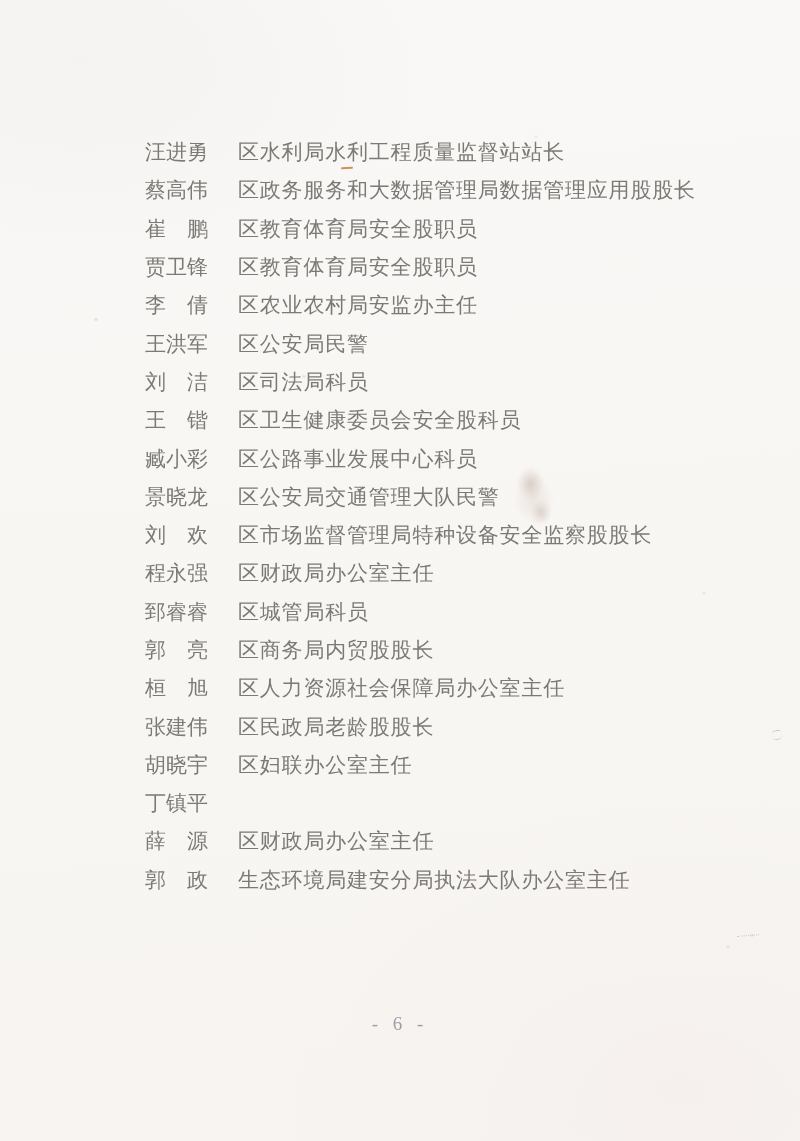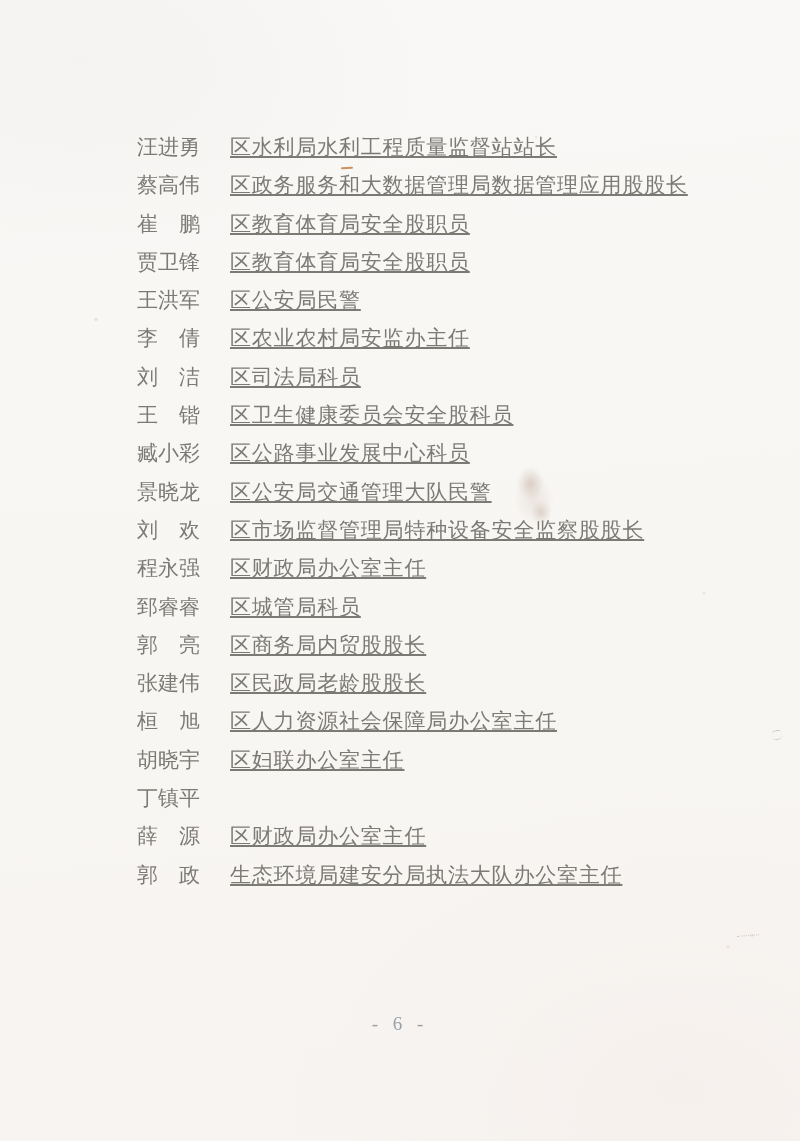--- a/index.html
+++ b/index.html
@@ -33,38 +33,39 @@
     pointer-events: none;
   }
   .entries {
     position: absolute;
     left: 137px;
     top: 133px;
     width: 620px;
   }
   .entry-row {
     display: flex;
+    align-items: center;
     height: 38.3px;
     white-space: nowrap;
+    margin-left: 8px;
   }
   .entry-name {
     display: inline-block;
     width: 64px;
     font-size: 21px;
     color: #7c7a75;
     flex: 0 0 auto;
   }
   .entry-title {
     display: inline-block;
     margin-left: 29px;
     font-size: 21px;
     letter-spacing: 0.8px;
     color: #7c7a75;
     flex: 0 0 auto;
-    text-decoration: underline;
   }
   .page-number {
     position: absolute;
     left: 0;
     right: 0;
     top: 1013px;
     text-align: center;
     font-size: 19px;
     letter-spacing: 5px;
     color: #99a0a8;
@@ -136,30 +137,30 @@
       <span class="entry-name">崔　鹏</span>
       <span class="entry-title">区教育体育局安全股职员</span>
     </div>
 
     <div class="entry-row">
       <span class="entry-name">贾卫锋</span>
       <span class="entry-title">区教育体育局安全股职员</span>
     </div>
 
     <div class="entry-row">
+      <span class="entry-name">李　倩</span>
+      <span class="entry-title">区农业农村局安监办主任</span>
+    </div>
+
+    <div class="entry-row">
       <span class="entry-name">王洪军</span>
       <span class="entry-title">区公安局民警</span>
     </div>
 
     <div class="entry-row">
-      <span class="entry-name">李　倩</span>
-      <span class="entry-title">区农业农村局安监办主任</span>
-    </div>
-
-    <div class="entry-row">
       <span class="entry-name">刘　洁</span>
       <span class="entry-title">区司法局科员</span>
     </div>
 
     <div class="entry-row">
       <span class="entry-name">王　锴</span>
       <span class="entry-title">区卫生健康委员会安全股科员</span>
     </div>
 
     <div class="entry-row">
@@ -186,27 +187,27 @@
       <span class="entry-name">郅睿睿</span>
       <span class="entry-title">区城管局科员</span>
     </div>
 
     <div class="entry-row">
       <span class="entry-name">郭　亮</span>
       <span class="entry-title">区商务局内贸股股长</span>
     </div>
 
     <div class="entry-row">
+      <span class="entry-name">桓　旭</span>
+      <span class="entry-title">区人力资源社会保障局办公室主任</span>
+    </div>
+
+    <div class="entry-row">
       <span class="entry-name">张建伟</span>
       <span class="entry-title">区民政局老龄股股长</span>
-    </div>
-
-    <div class="entry-row">
-      <span class="entry-name">桓　旭</span>
-      <span class="entry-title">区人力资源社会保障局办公室主任</span>
     </div>
 
 
     <div class="entry-row">
       <span class="entry-name">胡晓宇</span>
       <span class="entry-title">区妇联办公室主任</span>
     </div>
 
     <div class="entry-row">
       <span class="entry-name">丁镇平</span>

